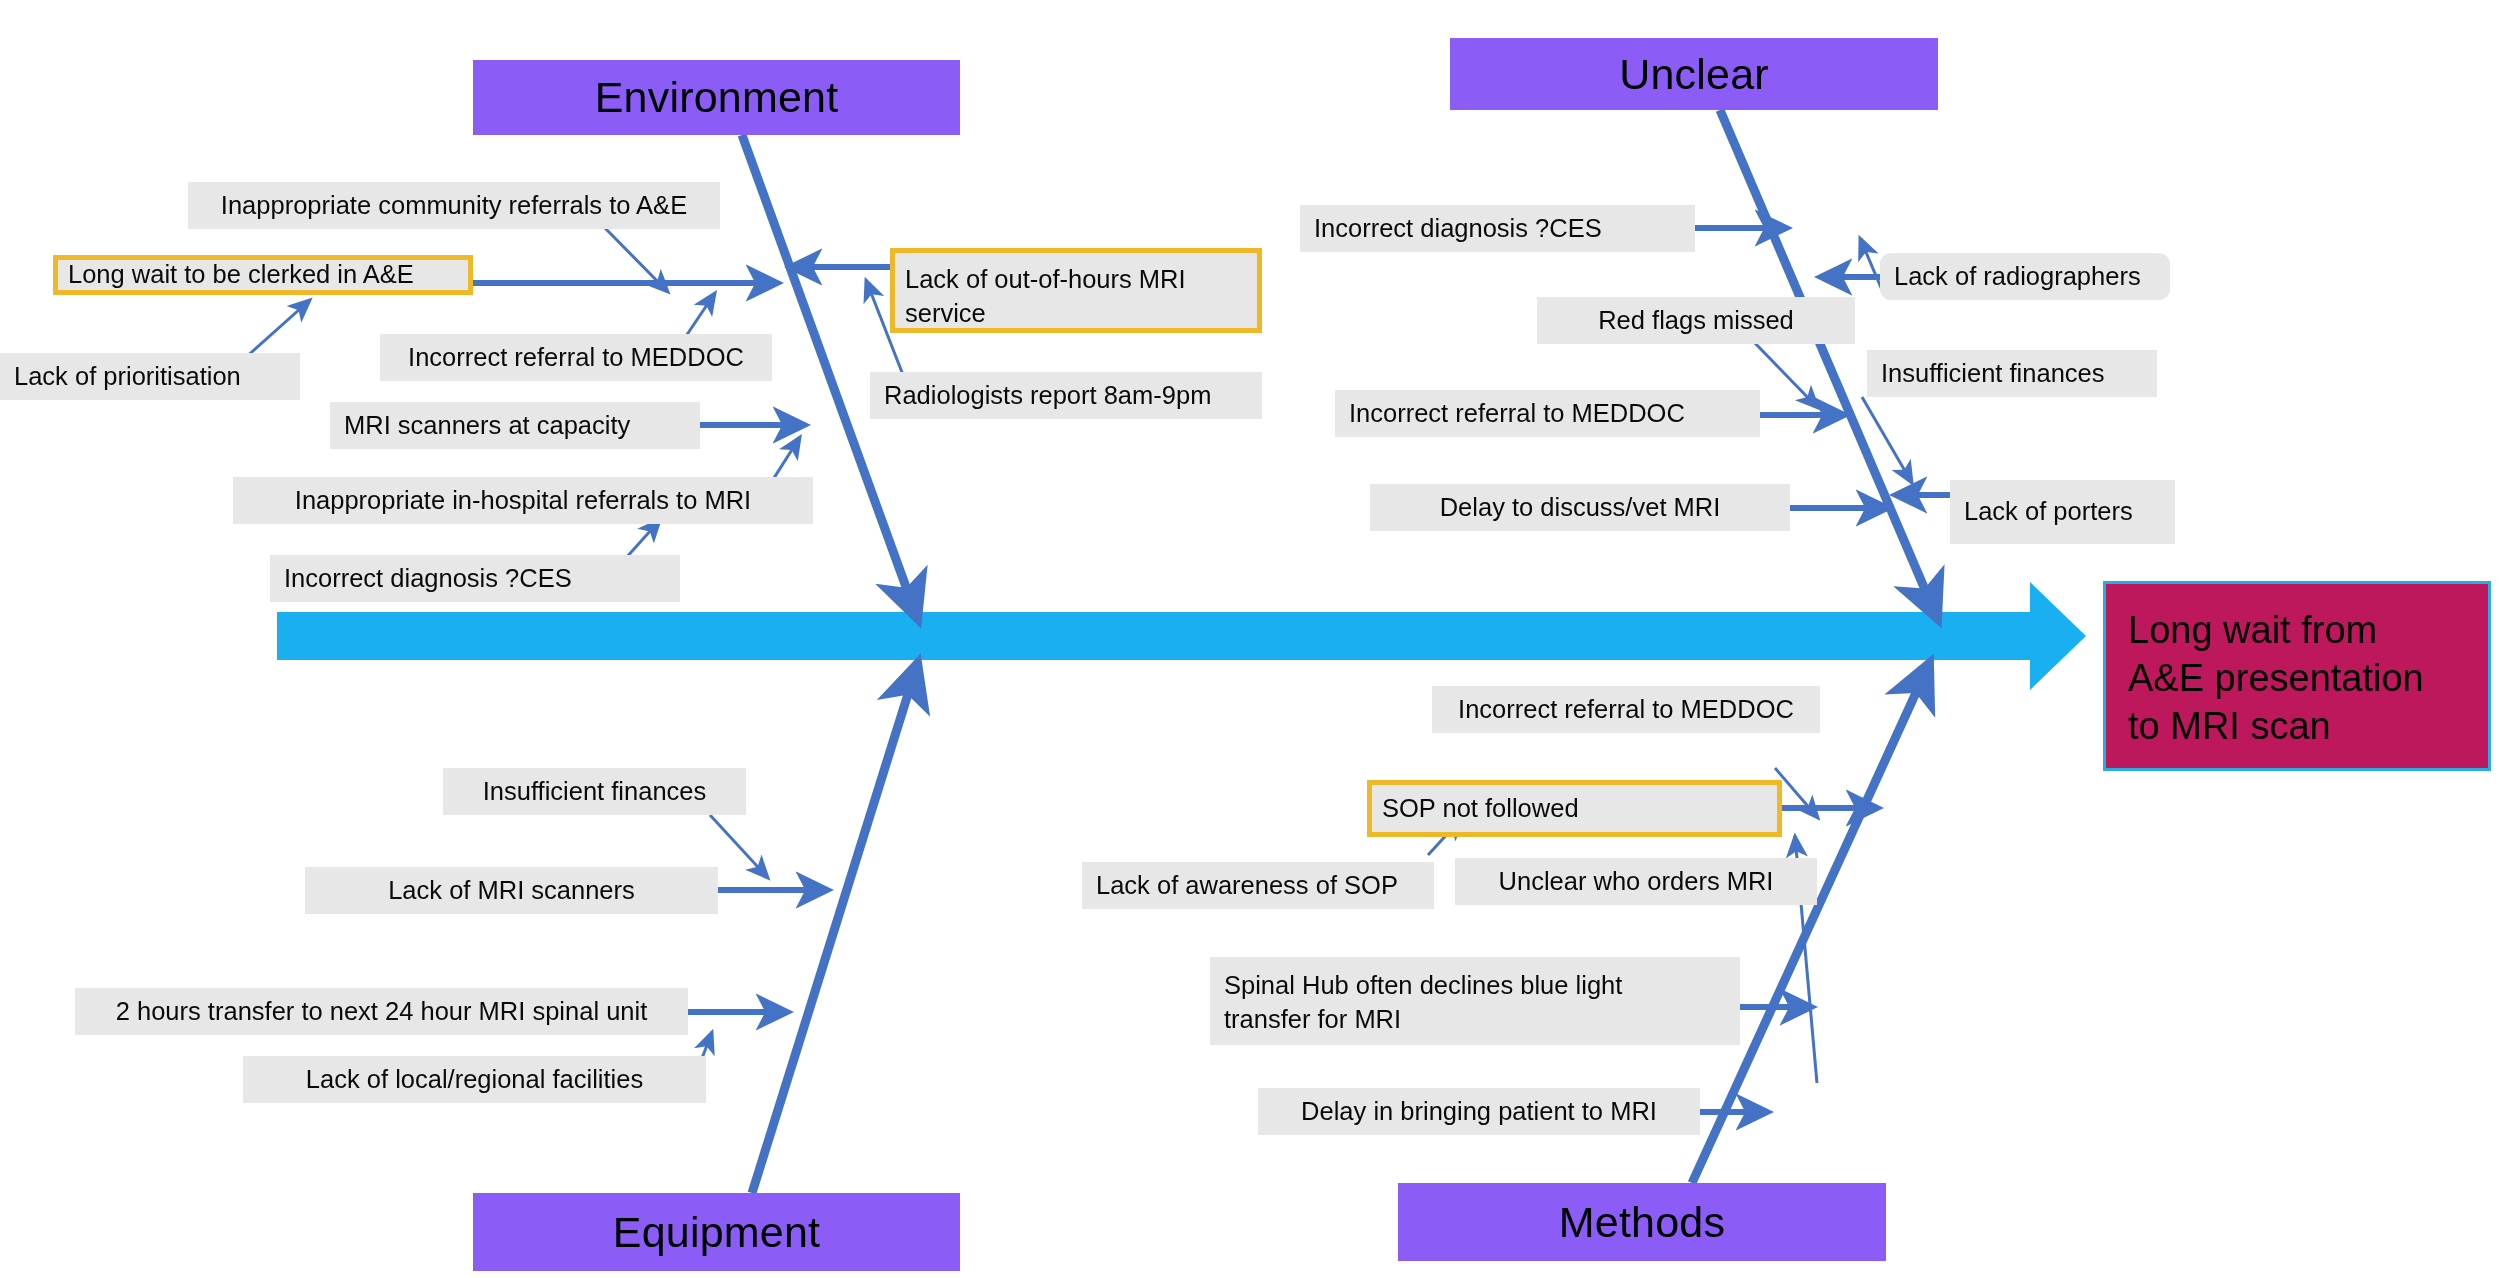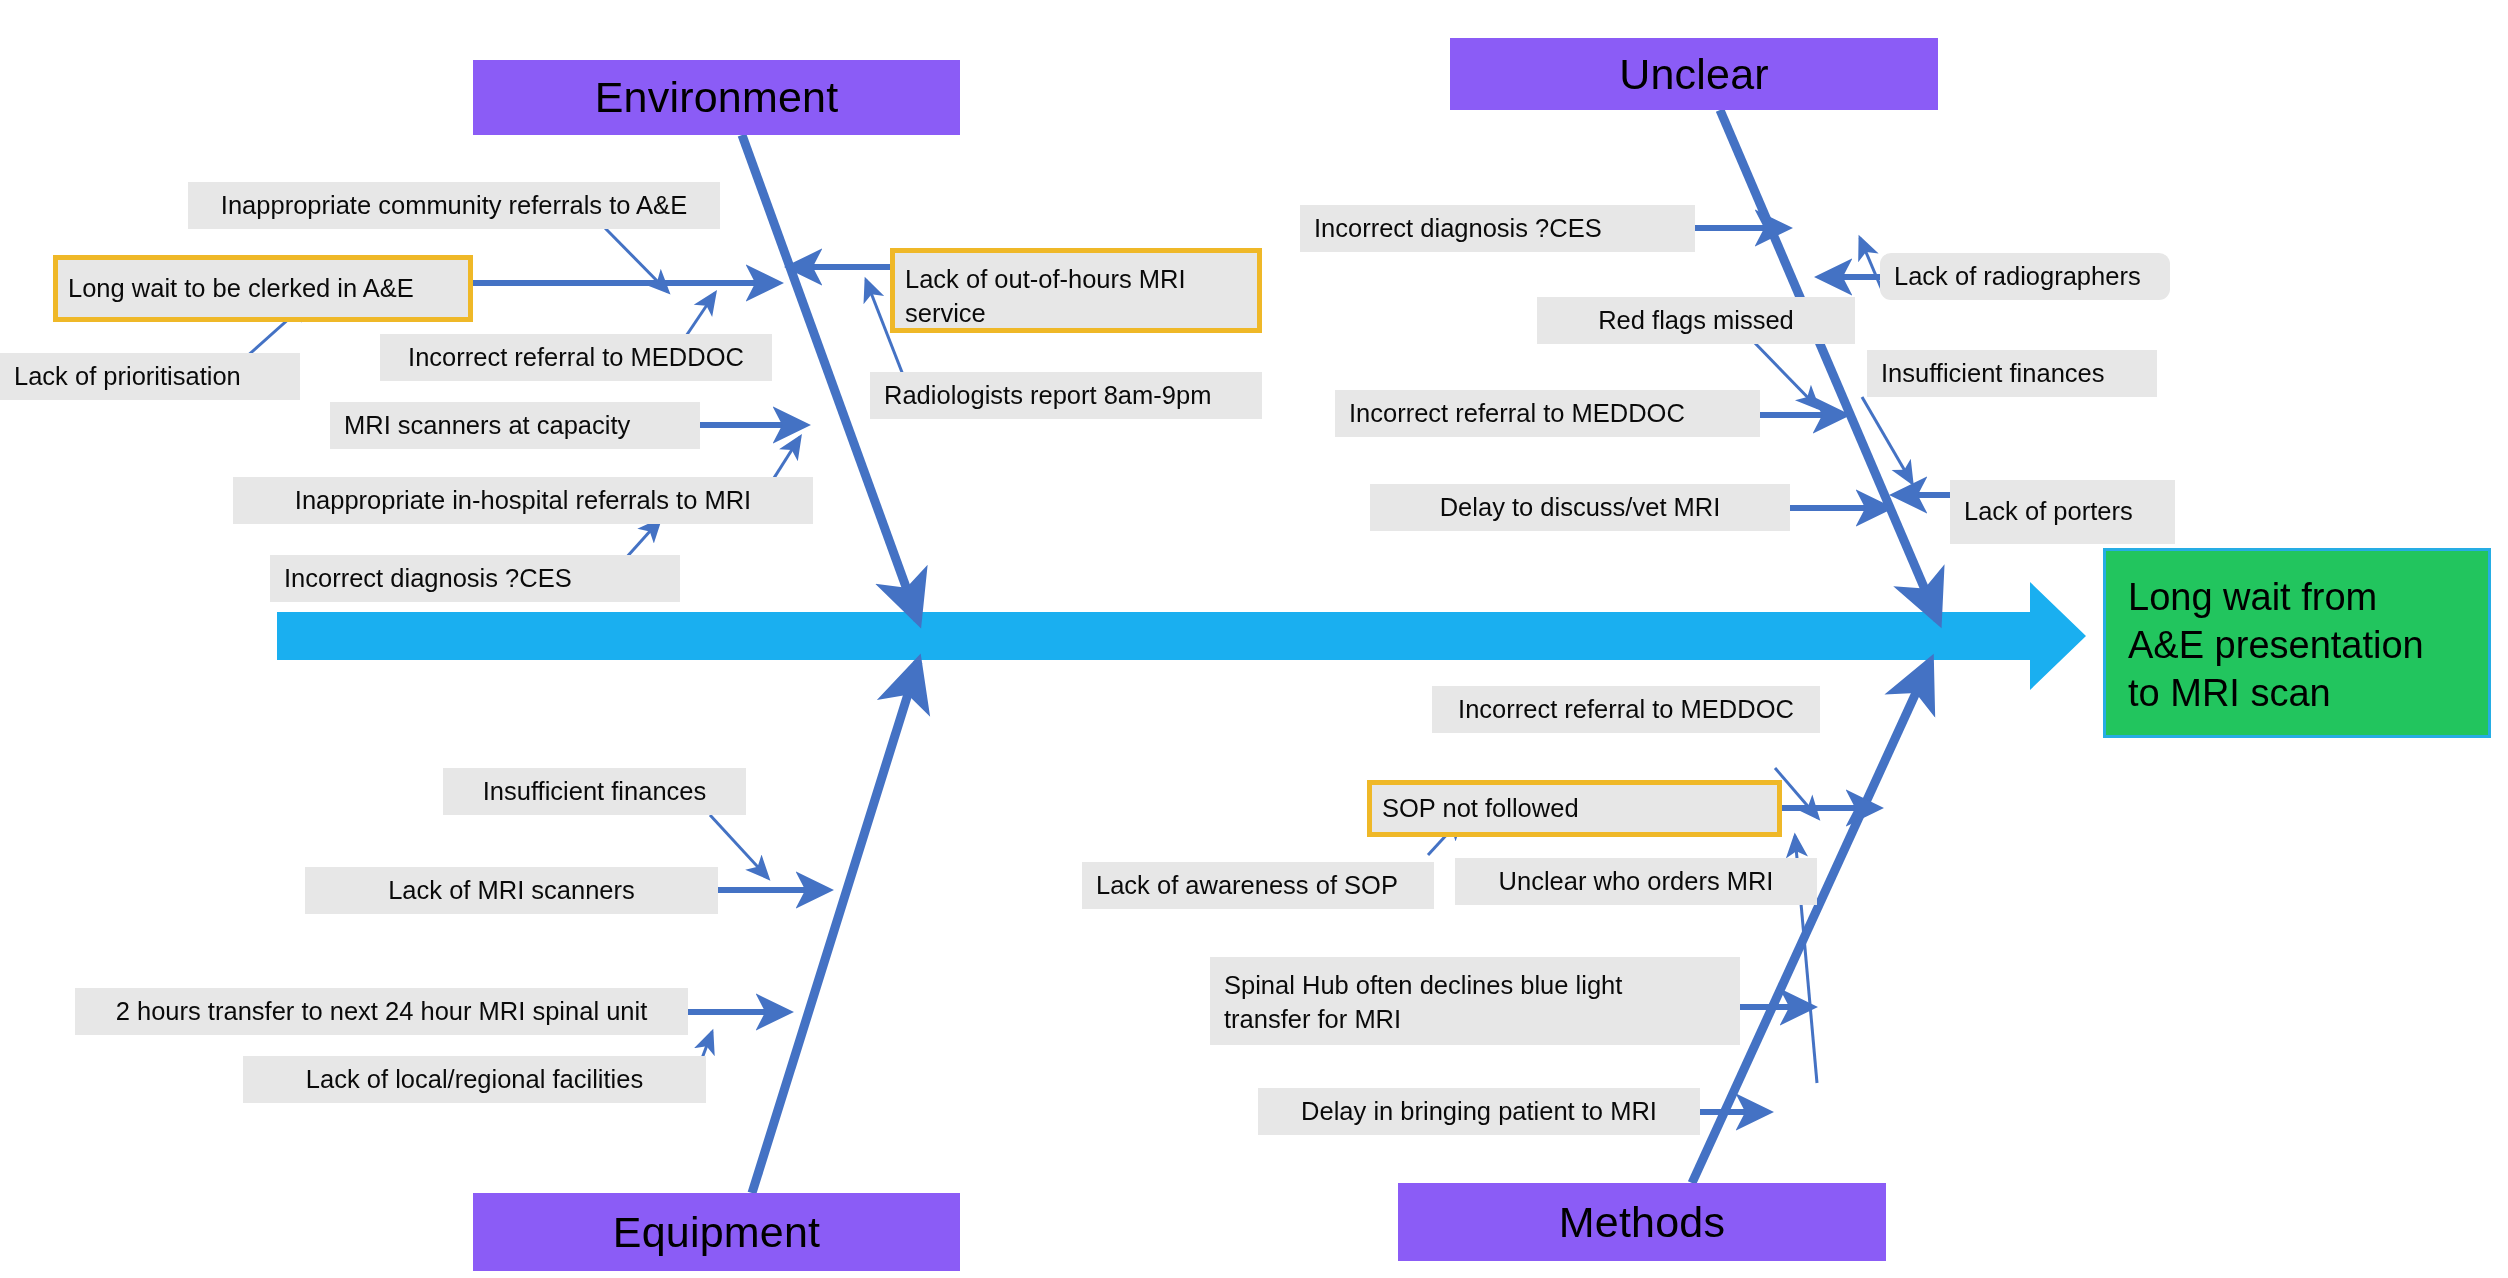--- a/index.html
+++ b/index.html
@@ -48,28 +48,29 @@
   }
   .cause.center { justify-content: center; }
   .cause.left { justify-content: flex-start; }
   .cause.hl {
     border: 5px solid #EFB828;
     padding: 2px 10px;
   }
   .effect-box {
     position: absolute;
     border: 3px solid #26ADE4;
-    background: #22c55e;
+    background: #be185d;
     color: #000000;
     font-size: 38px;
     line-height: 1.27;
     box-sizing: border-box;
     padding: 14px 16px 10px 22px;
     display: flex;
     align-items: center;
+    margin-top: 33px;
   }
 </style>
 </head>
 <body>
 
 <div id="stage">
 
   <svg id="wires" viewBox="0 0 2508 1278" xmlns="http://www.w3.org/2000/svg">
     <defs>
       <marker id="ahThick" markerWidth="7" markerHeight="7" refX="5.4" refY="3.5" orient="auto">
@@ -147,21 +148,21 @@
       <div>Long wait from</div>
       <div>A&amp;E presentation</div>
       <div>to MRI scan</div>
     </div>
   </div>
 
   <div class="cause center" style="left:188px; top:182px; width:532px; height:47px;">
     <span>Inappropriate community referrals to A&amp;E</span>
   </div>
 
-  <div class="cause left hl" style="left:53px; top:255px; width:420px; height:67px;">
+  <div class="cause left hl" style="left:53px; top:255px; width:420px; height:40px;">
     <span>Long wait to be clerked in A&amp;E</span>
   </div>
 
   <div class="cause left" style="left:0px; top:353px; width:300px; height:47px;">
     <span>Lack of prioritisation</span>
   </div>
 
   <div class="cause center" style="left:380px; top:334px; width:392px; height:47px;">
     <span>Incorrect referral to MEDDOC</span>
   </div>

